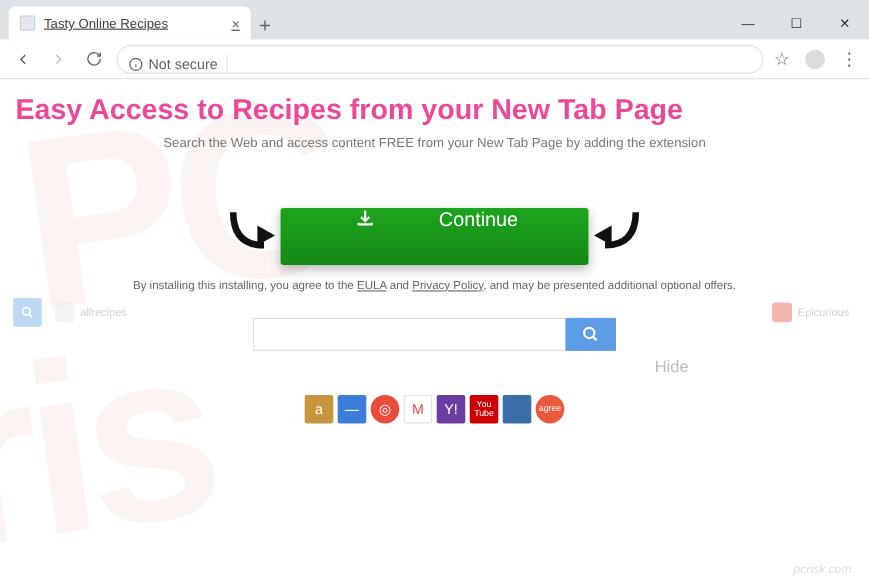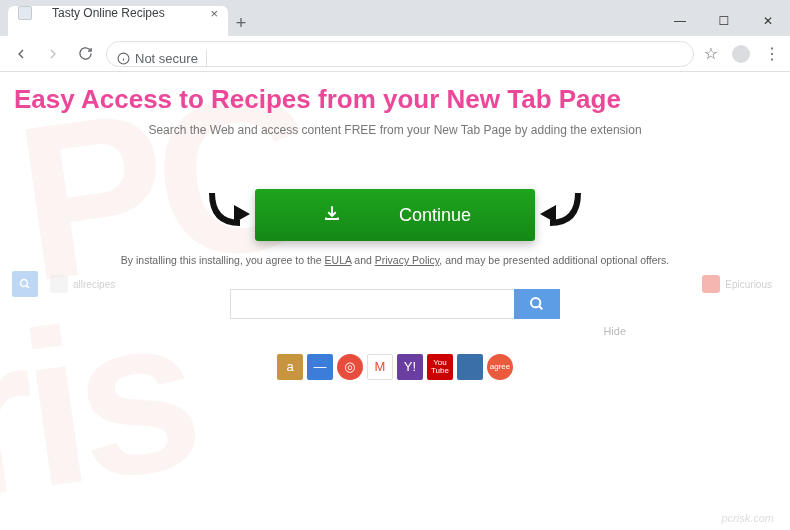--- a/index.html
+++ b/index.html
@@ -5,21 +5,21 @@
 * { margin:0; padding:0; box-sizing:border-box; font-family: Arial, sans-serif; }
 body { width:790px; height:530px; background:#fff; overflow:hidden; position:relative; }
 
 
 .watermark { position:absolute; font-size:220px; color:rgba(200,60,40,0.06); font-weight:700; pointer-events:none; letter-spacing:-10px; }
 .wm1 { top:60px; left:20px; transform:rotate(-8deg); }
 .wm2 { top:280px; left:-50px; transform:rotate(-8deg); }
 
 
 .titlebar { height:36px; background:#dee1e6; display:flex; align-items:flex-end; }
-.tab { width:220px; height:30px; background:#fff; border-radius:6px 6px 0 0; margin-left:8px; display:flex; align-items:flex-start; padding:0 10px; font-size:12px; color:#3c4043; gap:20px; position:relative; }
+.tab { width:220px; height:30px; background:#fff; border-radius:6px 6px 0 0; margin-left:8px; display:flex; align-items:center; padding:0 10px; font-size:12px; color:#3c4043; gap:8px; position:relative;text-decoration:underline; }
 .tab-close { margin-left:auto; color:#5f6368; font-size:13px; }
 .newtab { width:26px; height:26px; display:flex; align-items:center; justify-content:center; color:#5f6368; font-size:18px; }
 .wincontrols { margin-left:auto; display:flex; }
 .winbtn { width:44px; height:30px; display:flex; align-items:center; justify-content:center; color:#333; font-size:12px; }
 
 .addrbar { height:36px; background:#fff; border-bottom:1px solid #e0e0e0; display:flex; align-items:center; padding:0 10px; gap:10px; }
 .navbtn { color:#5f6368; width:22px; display:flex; align-items:center; justify-content:center; }
 .navbtn.disabled { color:#bdc1c6; }
 .addr { flex:1; height:26px; border:1px solid #dfe1e5; border-radius:14px; display:flex; align-items:flex-end; padding:0 10px; gap:8px; font-size:13px; color:#5f6368; }
 .addr .notsecure { color:#5f6368; display:flex; align-items:center; gap:5px; }
@@ -37,35 +37,35 @@
 .subhead { text-align:center; font-size:12px; color:#777; margin-bottom:10px; }
 
 .bgtoolbar { position:absolute; top:195px; left:0; right:0; height:34px; display:flex; align-items:center; gap:12px; opacity:0.4; padding-left:12px; padding-right:18px; }
 .bgsearch { flex:0 0 140px; height:26px; background:#f1f1f1; border-radius:2px; display:flex; align-items:center; font-size:11px; color:#aaa; padding:0 6px; }
 .bgsearchbtn { width:26px; height:26px; background:#5d9de5; display:flex; align-items:center; justify-content:center; color:#fff; border-radius:2px; font-size:12px; }
 .bgrest { flex:1; display:flex; gap:30px; font-size:10px; color:#888; align-items:center; }
 .bgicon { width:18px; height:18px; background:#e6e6e6; border-radius:3px; display:flex; align-items:center; justify-content:center; }
 .bgicon.red { background:#e74c3c; }
 
 .bigbtn-wrap { position:relative; display:flex; justify-content:center; margin-top:52px; }
-.bigbtn { width:280px; height:52px; background:linear-gradient(#1ea51e,#158815); border:none; color:#fff; font-size:18px; display:flex; align-items:center; justify-content:center; gap:58px; border-radius:3px; box-shadow:0 4px 10px rgba(0,0,0,0.25); cursor:pointer; padding-left:4px; }
+.bigbtn { width:280px; height:52px; background:linear-gradient(#1ea51e,#158815); border:none; color:#fff; font-size:18px; display:flex; align-items:flex-start; justify-content:center; gap:58px; border-radius:3px; box-shadow:0 4px 10px rgba(0,0,0,0.25); cursor:pointer; padding-left:4px; }
 
 .arrow { width:48px; height:48px; position:absolute; top:-6px; }
 .arrow svg { width:100%; height:100%; }
 .arrow.left { left:190px; }
 .arrow.right { right:190px; }
 
 .disclaimer { text-align:center; font-size:10.5px; color:#666; margin-top:12px; line-height:1.5; }
 .disclaimer a { color:#666; }
 
 .centersearch { margin:20px auto 0; width:330px; height:30px; display:flex; }
 .centersearch input { flex:1; border:1px solid #ddd; border-right:none; padding:0 8px; font-size:13px; outline:none; }
 .centersearch .go { width:46px; background:#5d9de5; display:flex; align-items:center; justify-content:center; color:#fff; font-size:14px; }
 
-.hide { text-align:right; font-size:11px; color:#bbb; margin:6px 150px 17px 0; }
+.hide { text-align:right; font-size:15px; color:#bbb; margin:6px 150px 17px 0; }
 
 .iconrow { display:flex; justify-content:center; gap:4px; margin-top:4px; }
 .qicon { width:26px; height:26px; display:flex; align-items:center; justify-content:center; font-size:13px; color:#fff; border-radius:2px; }
 .q-a { background:#c7953e; }
 .q-n { background:#3b7dd8; }
 .q-t { background:#e74c3c; border-radius:50%; }
 .q-g { background:#fff; border:1px solid #e0e0e0; color:#e74c3c; }
 .q-y { background:#6a3da0; }
 .q-yt { background:#cc0000; font-size:8px; text-align:center; line-height:1; }
 .q-misc { background:#3b6fa8; font-size:7px; }

